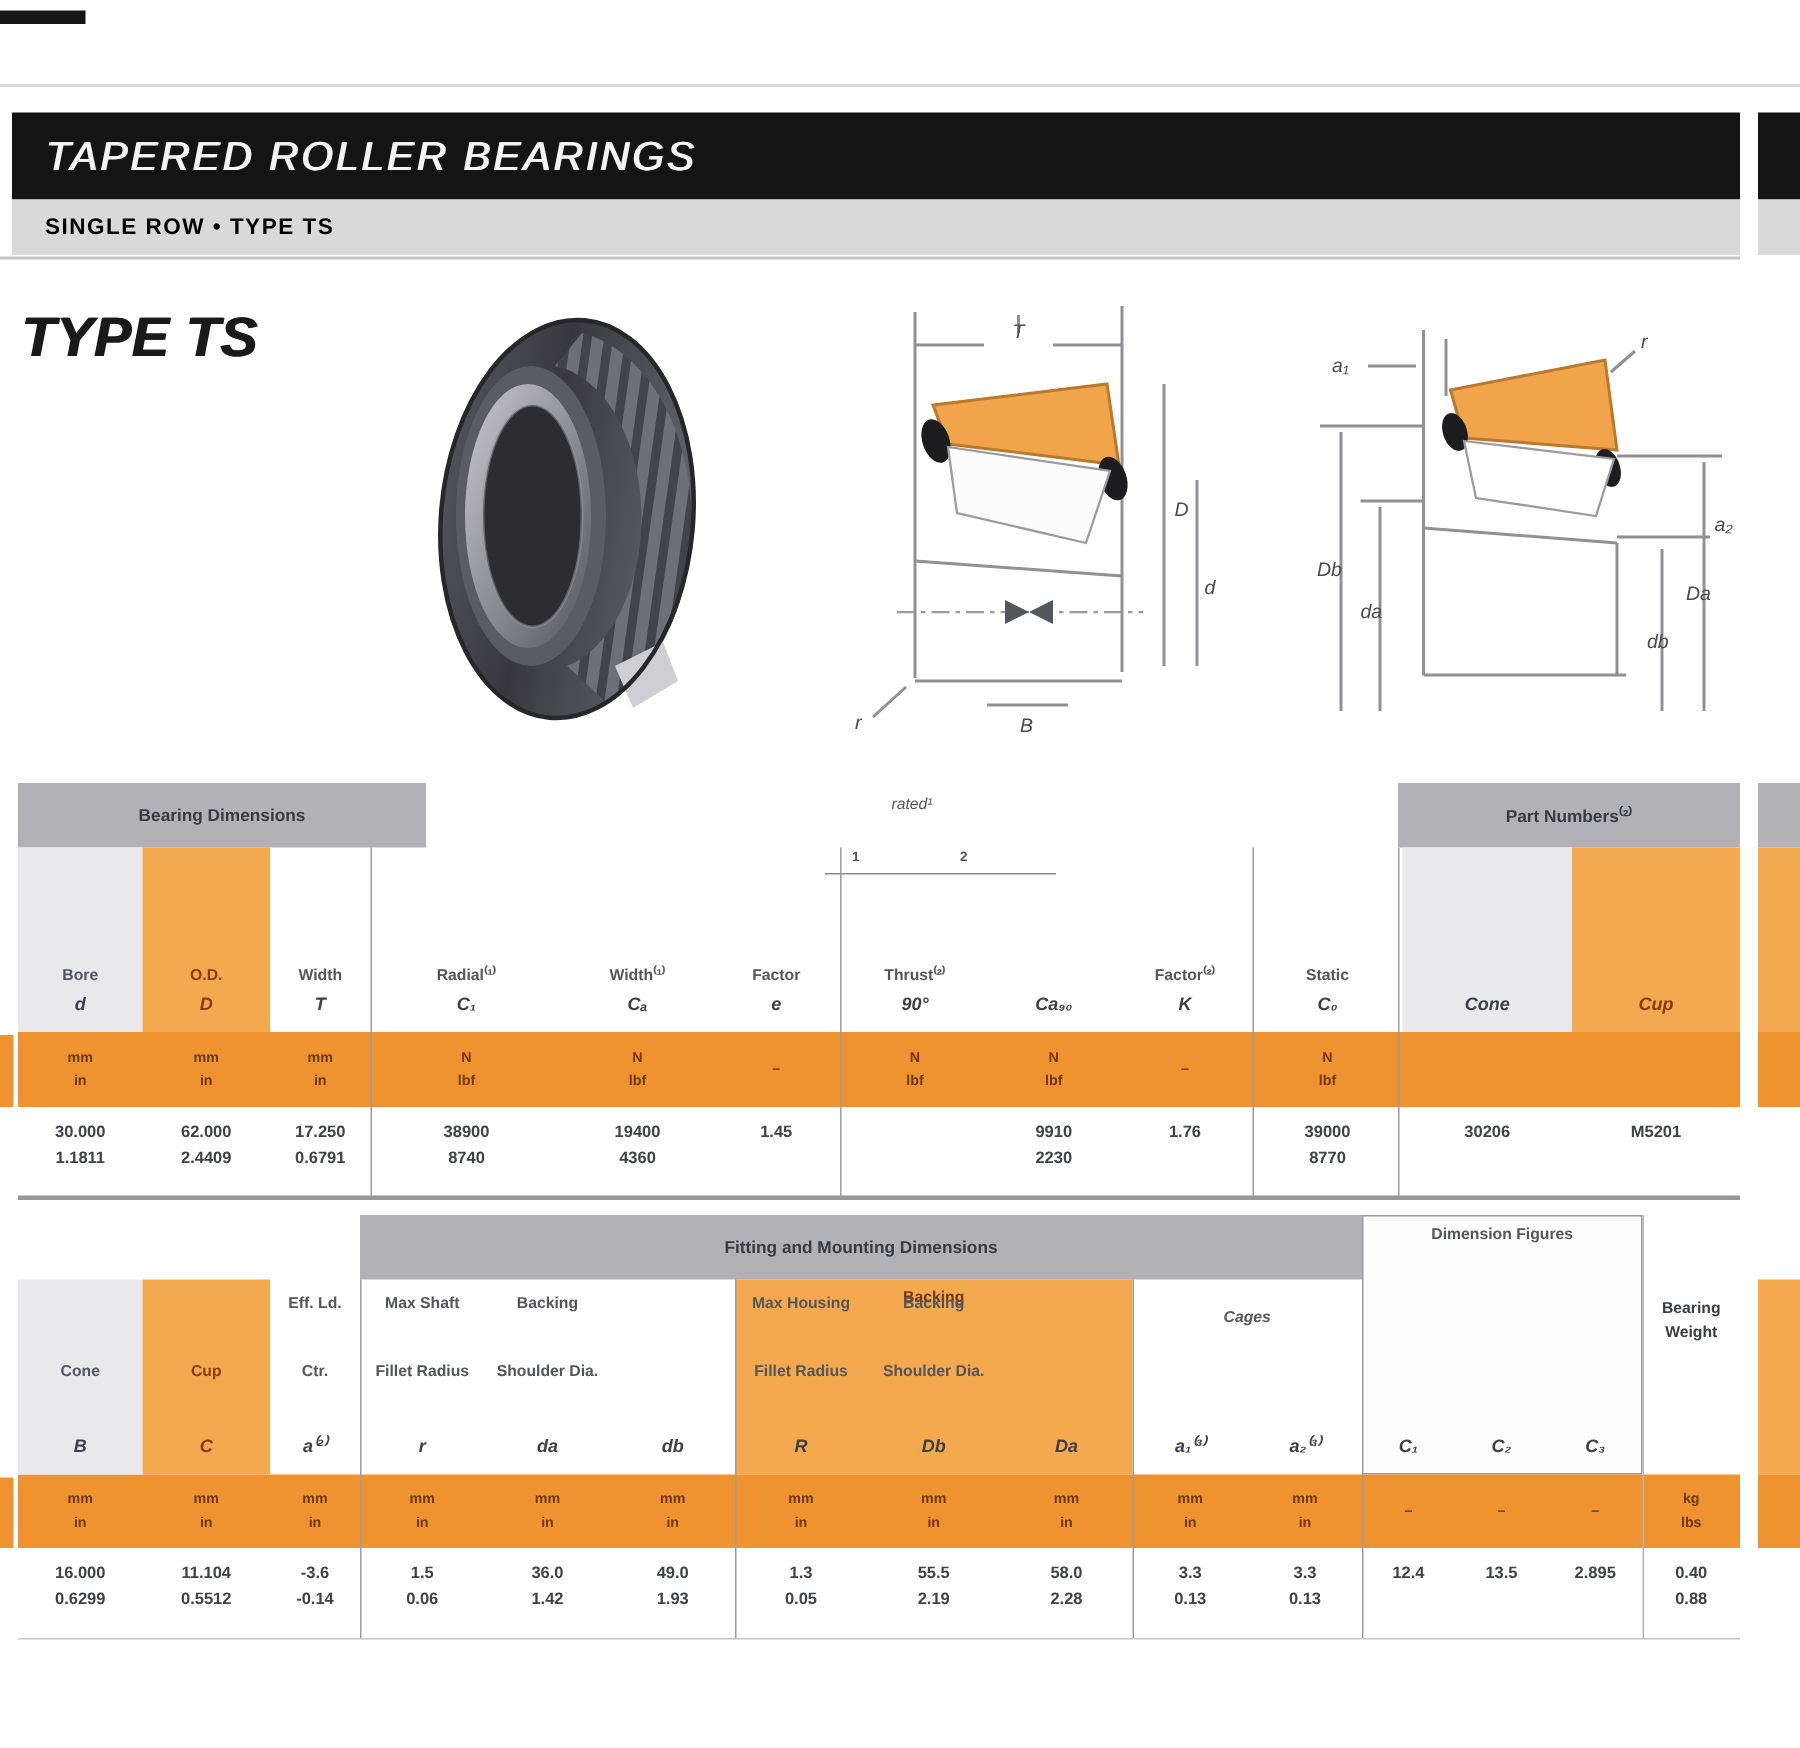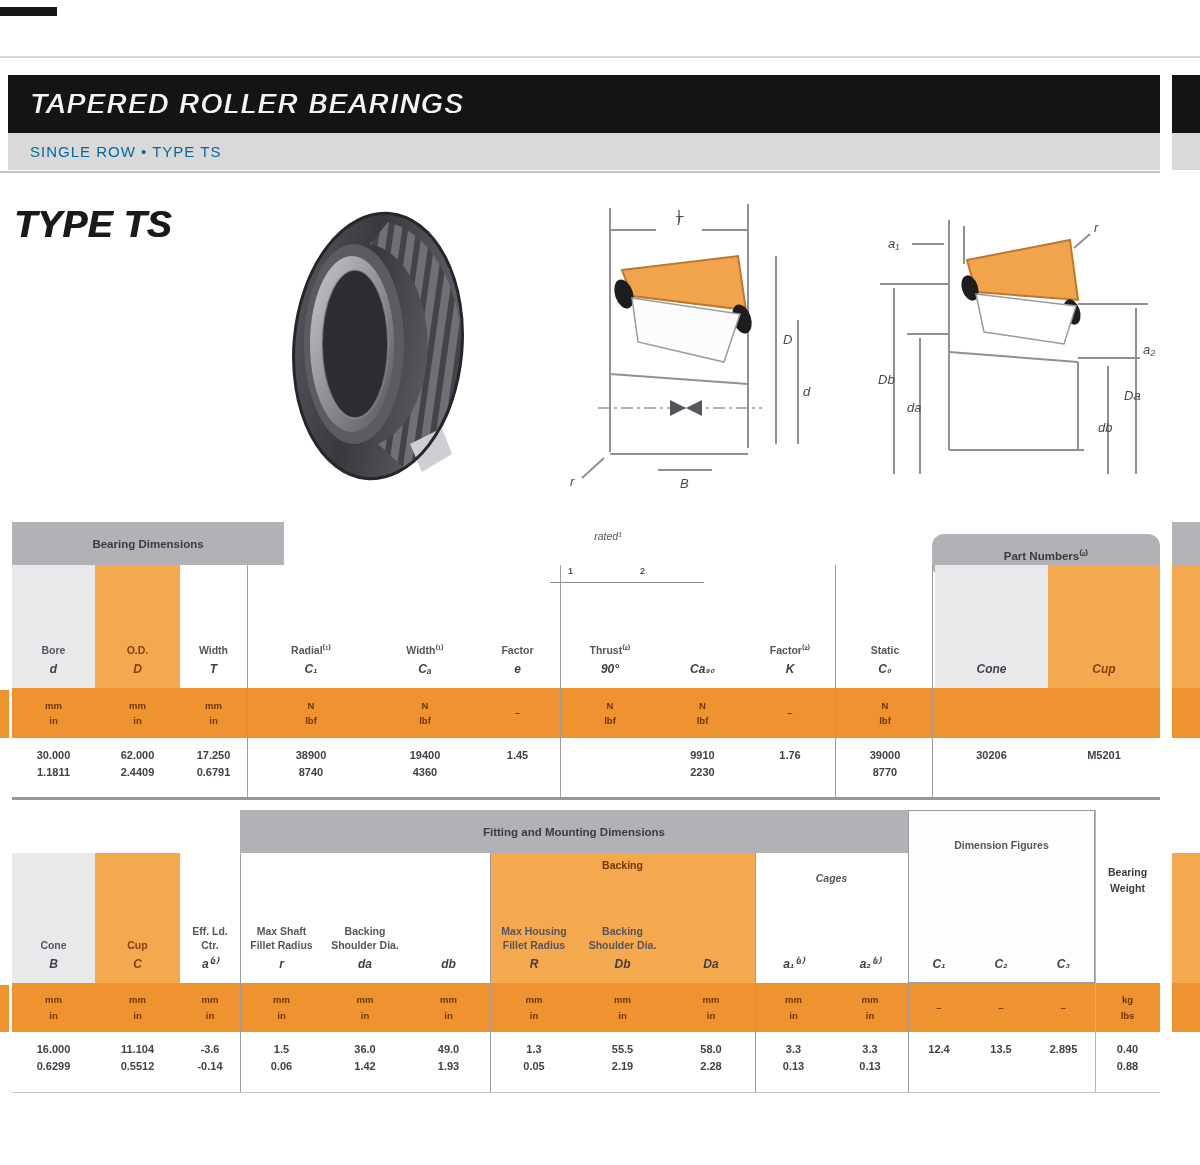--- a/index.html
+++ b/index.html
@@ -6,36 +6,36 @@
   .page{position:relative;width:1200px;height:1165px;background:#fff;overflow:hidden;
         font-family:"Liberation Sans",sans-serif;}
   .abs{position:absolute;}
   
   .top-dash{left:0;top:7px;width:57px;height:9px;background:#161616;}
   .hair-top{left:0;top:56px;width:1200px;height:2px;background:#d9d9d9;}
   .black-bar{left:8px;top:75px;width:1152px;height:58px;background:#141414;display:flex;align-items:center;}
   .black-bar span{color:#f4f4f4;font-size:27px;font-weight:normal;font-style:italic;letter-spacing:2px;
         padding-left:22px;text-shadow:1px 0 0 #f4f4f4;}
   .sub-bar{left:8px;top:133px;width:1152px;height:37px;background:#d9d9d9;display:flex;align-items:center;}
-  .sub-bar span{color:#0369a1;font-size:15px;font-weight:normal;letter-spacing:1px;padding-left:22px;}
+  .sub-bar span{color:#000000;font-size:15px;font-weight:bold;letter-spacing:1px;padding-left:22px;}
   .rule2{left:0;top:171px;width:1160px;height:2px;background:#c4c4c4;}
   .type-title{left:14px;top:204px;font-size:37px;font-weight:bold;font-style:italic;color:#1a1a1a;
         letter-spacing:0.5px;text-shadow:1px 0 0 #1a1a1a;}
   
   .sl{background:#141414;}
   
   .tablewrap{background:transparent;}
   .gbox{display:flex;align-items:center;justify-content:center;font-size:11.5px;font-weight:bold;
         color:#3a3a42;background:#b2b2b6;text-align:center;}
   .uband{background:#ee9330;}
   .cols{position:absolute;left:0;display:flex;}
   .tcol{display:flex;flex-direction:column;}
   .thead{display:flex;flex-direction:column;justify-content:flex-end;align-items:center;padding-bottom:10px;box-sizing:border-box;}
   .t1 .thead{height:123px;}
-  .t2 .thead{height:130px;}
+  .t2 .thead{height:130px;gap:31px;}
   .tcol.shade .thead{background:#e9e9ec;}
   .tcol.accent .thead{background:#f2a950;}
   .tcol.accent .hl{color:#8a3c10;}
   .hl{font-size:10.5px;color:#55555e;text-align:center;line-height:1.3;font-weight:bold;}
   .hl.sym{margin-top:5px;font-style:italic;font-size:12px;color:#3f3f48;}
   .tunit{display:flex;flex-direction:column;justify-content:center;align-items:center;box-sizing:border-box;}
   .t1 .tunit{height:50px;}
   .t2 .tunit{height:49px;}
   .tunit span{font-weight:bold;font-size:9.5px;color:#6e3708;line-height:1.6;}
   .tval{display:flex;flex-direction:column;align-items:center;padding-top:9px;box-sizing:border-box;}
@@ -43,21 +43,21 @@
   .t2 .tval{height:63px;}
   .tval span{font-size:11px;font-weight:bold;color:#41414c;line-height:1.55;}
   .vdiv{width:1px;background:#9c9ca1;}
   .rated-label{text-align:center;font-size:10.5px;font-style:italic;font-weight:normal;color:#55555c;}
   .rated-mark{font-size:9px;color:#55555c;font-weight:bold;}
   .rated-line{height:1px;background:#8a8a8f;}
   .orangebox{background:#f5a94e;}
   .orangebox .title{display:block;text-align:center;margin-top:6px;font-size:10.5px;font-weight:bold;color:#6e3708;}
   .grouptitle{text-align:center;font-size:10.5px;font-style:italic;font-weight:bold;color:#55555c;}
   .dimfigbox{background:#fdfdfd;border:1px solid #9a9aa0;box-sizing:border-box;}
-  .dimfigbox .title{display:block;text-align:center;margin-top:28px;font-size:10.5px;font-weight:bold;color:#55555c;}
+  .dimfigbox .title{display:block;text-align:center;margin-top:6px;font-size:10.5px;font-weight:bold;color:#55555c;}
   .weightlabel{text-align:center;font-size:10.5px;font-weight:bold;color:#3c3c44;line-height:1.5;}
   .bline{background:#97979c;}
   svg text{font-family:"Liberation Sans",sans-serif;}
   .dimtext{font-size:13px;font-style:italic;fill:#4a4a52;}
 </style>
 </head>
 <body>
 
 <div class="page">
 
@@ -177,21 +177,21 @@
   </div>
 
   <div class="abs tablewrap t1" style="left:12px;top:522px;width:1148px;height:278px;">
     <div class="abs gbox" style="left:0;top:0;width:272px;height:43px;text-align:center;">
       <span>Bearing Dimensions</span>
     </div>
     <div class="abs rated-label" style="left:272px;top:8px;width:648px;">rated¹</div>
     <div class="abs rated-mark" style="left:556px;top:44px;">1</div>
     <div class="abs rated-mark" style="left:628px;top:44px;">2</div>
     <div class="abs rated-line" style="left:538px;top:60px;width:154px;"></div>
-    <div class="abs gbox" style="left:920px;top:12px;width:228px;height:43px;border-radius:12px;">
+    <div class="abs gbox" style="left:920px;top:0;width:228px;height:43px;">
       <span>Part Numbers⁽²⁾</span>
     </div>
 
     <div class="abs uband" style="left:0;top:166px;width:1148px;height:50px;"></div>
     <div class="cols" style="top:43px;" id="t1cols">
         <div class="tcol shade" style="width: 83px;">
           <div class="thead">
             <div class="hl">Bore</div>
             <div class="hl sym">d</div>
           </div>

